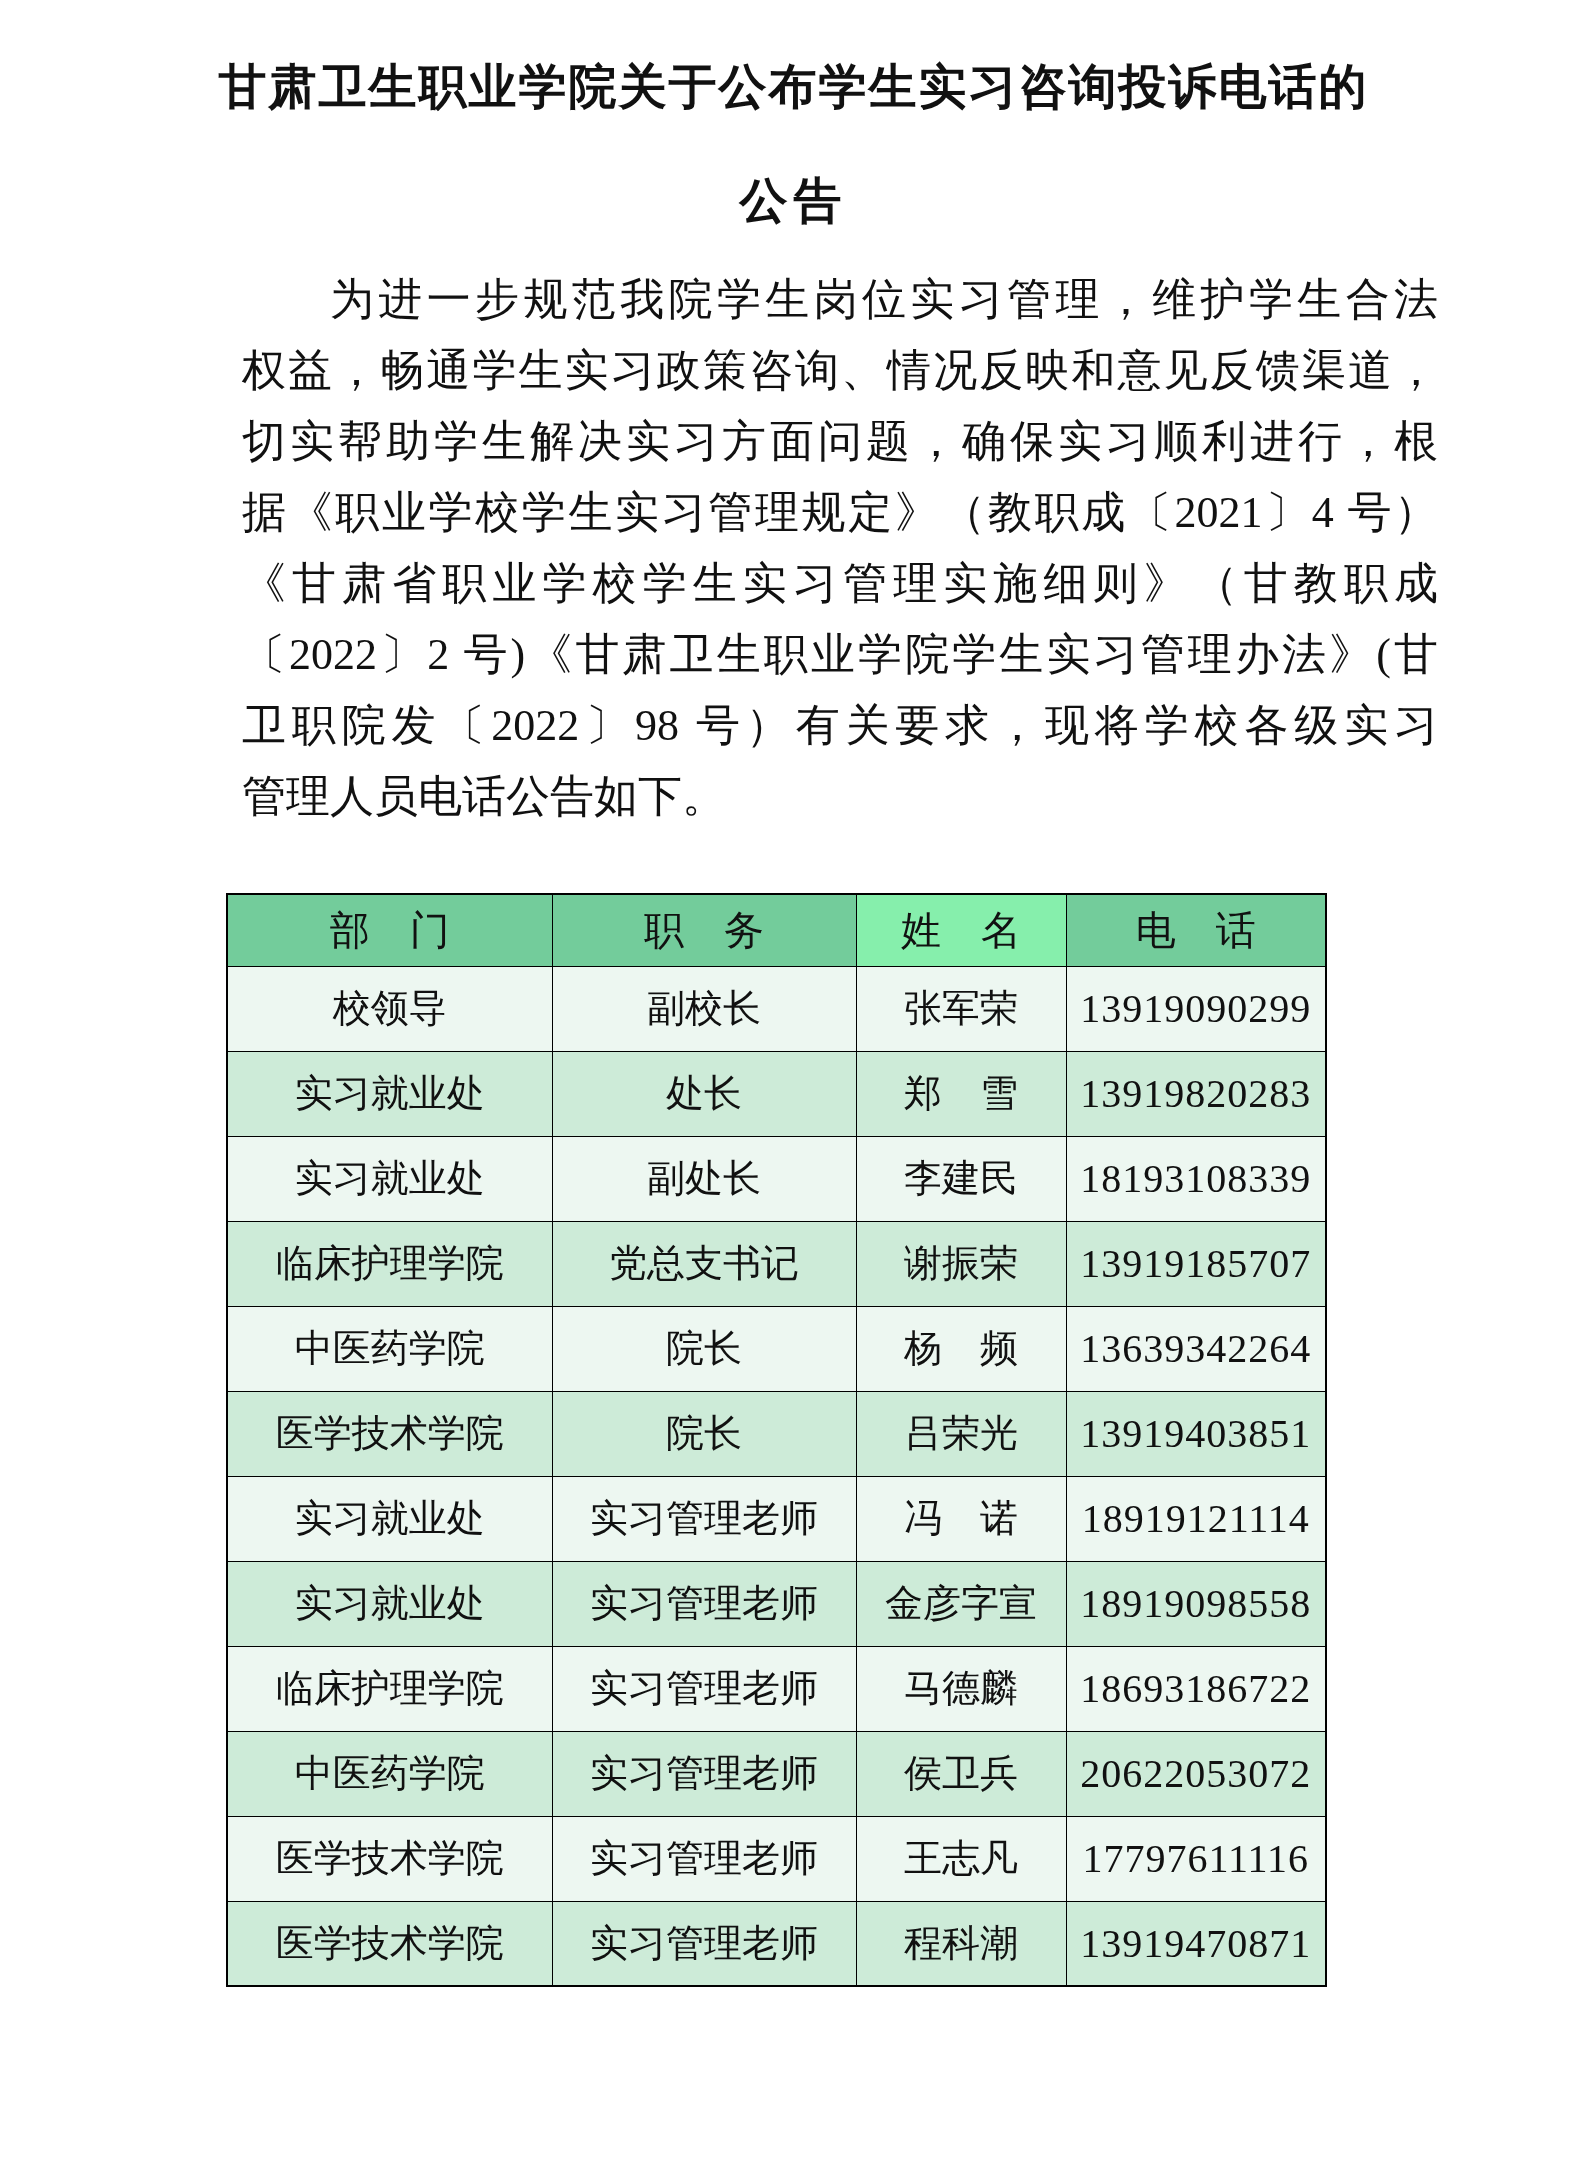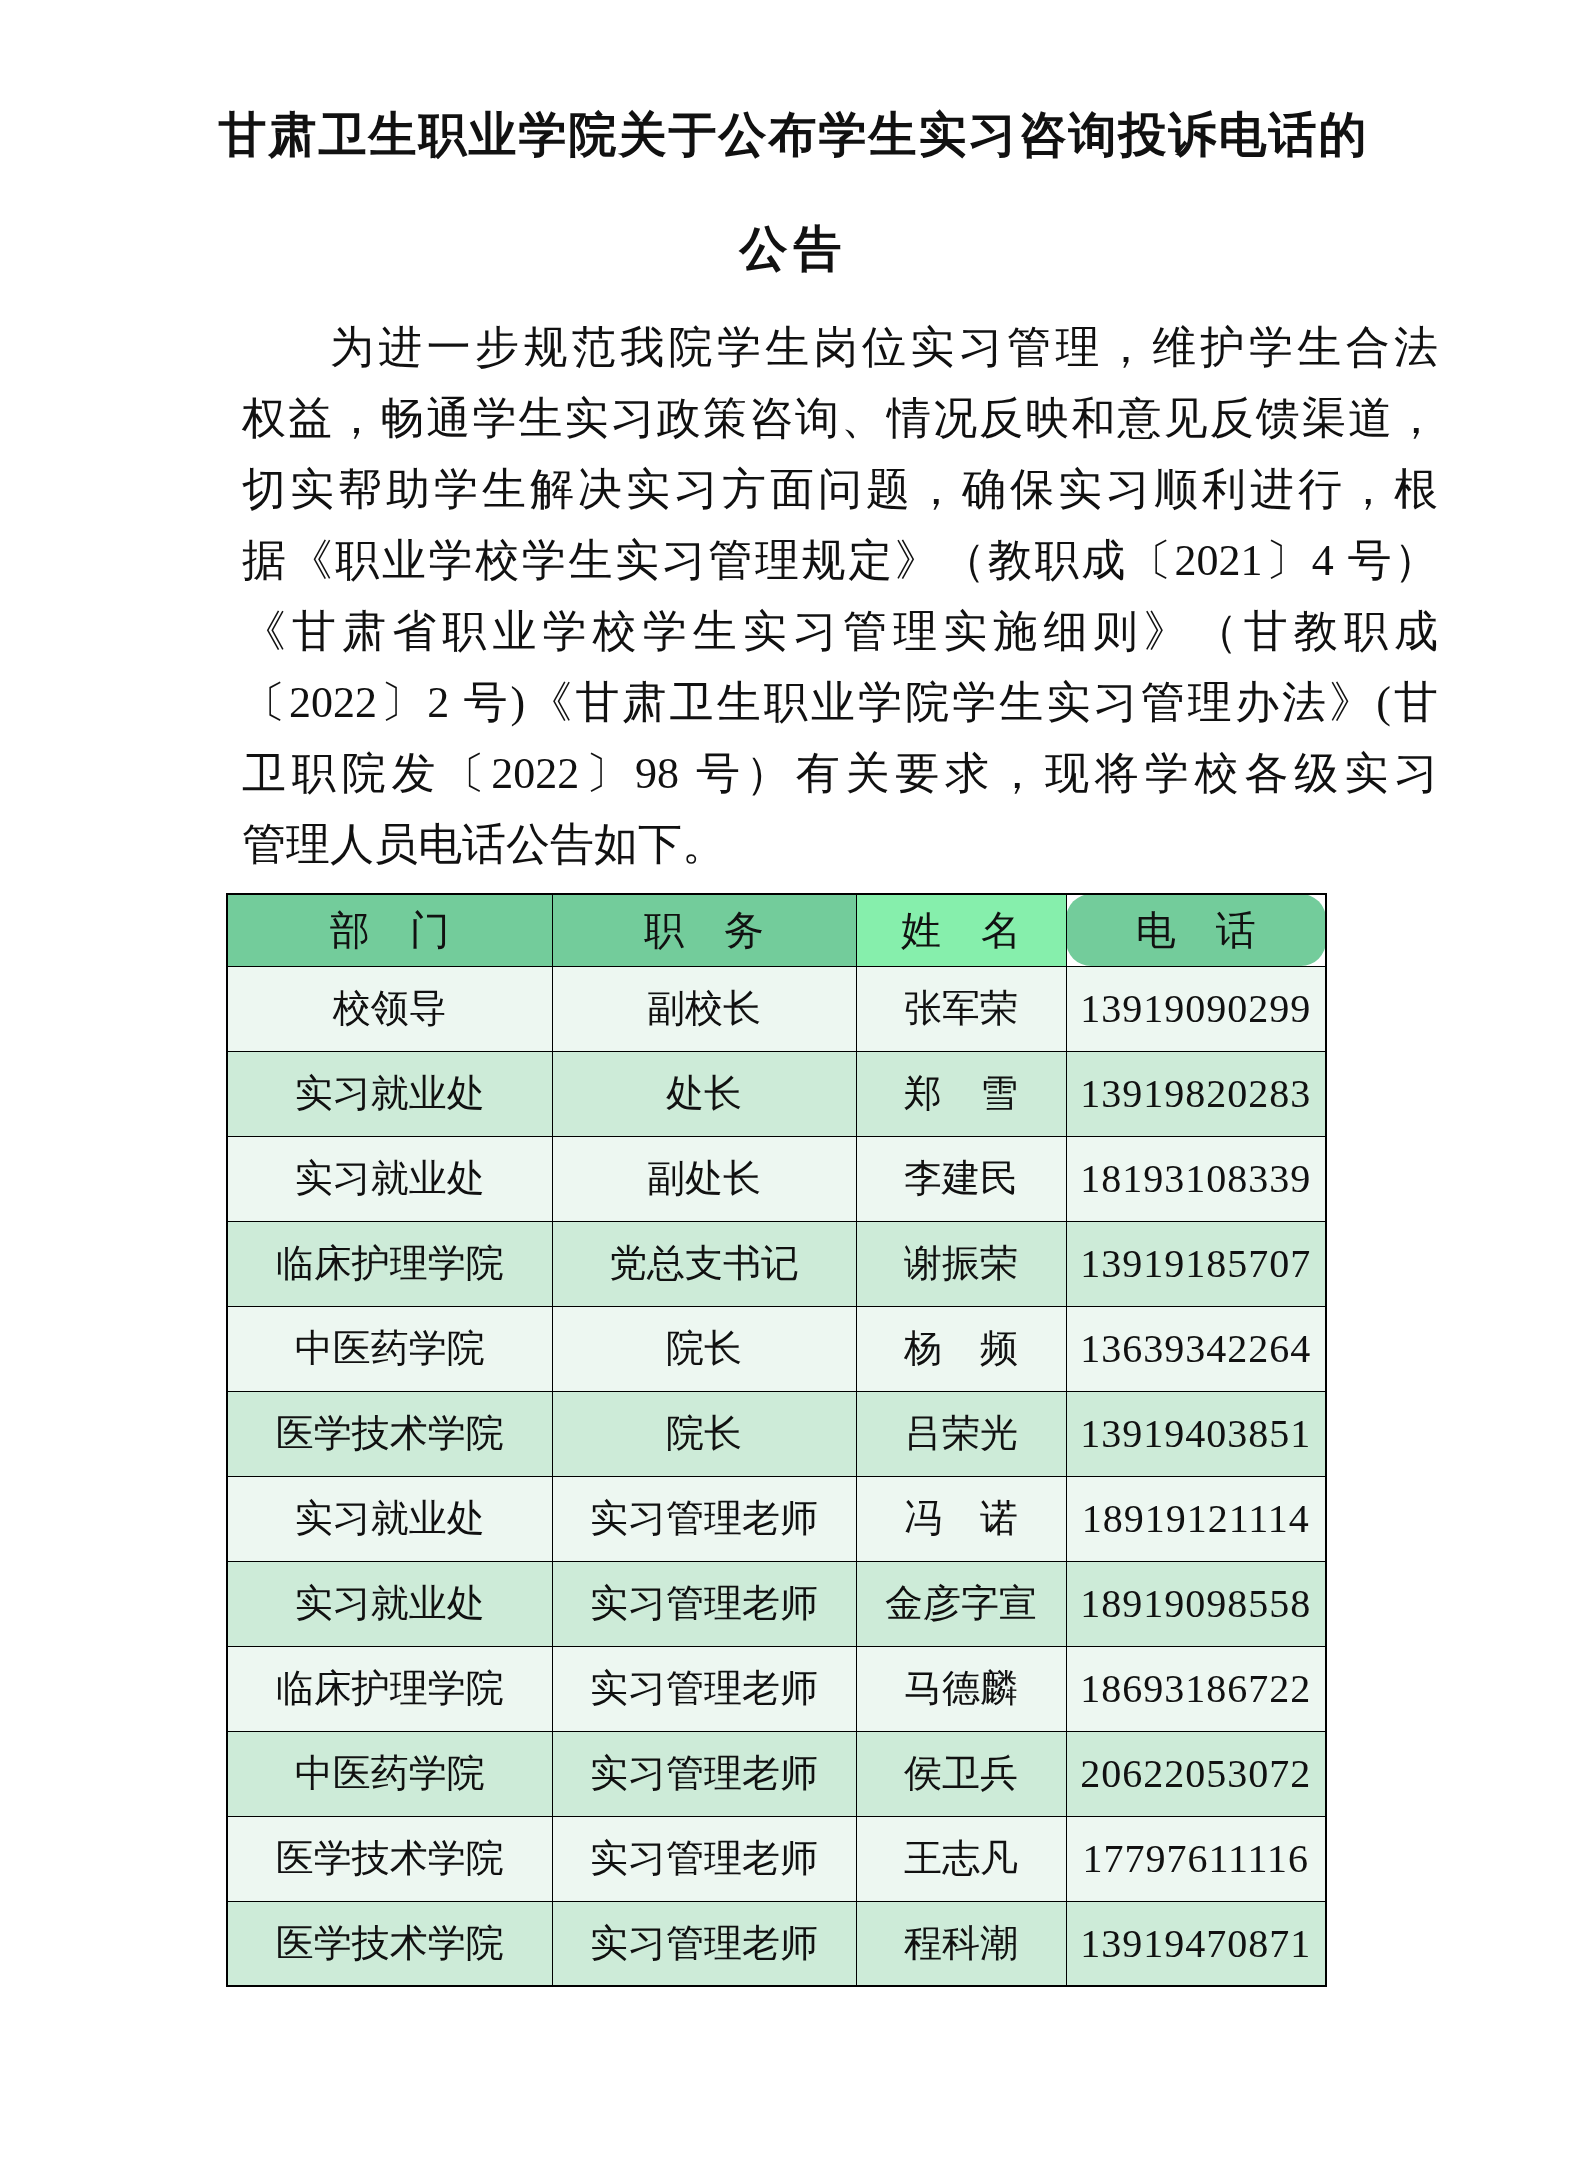--- a/index.html
+++ b/index.html
@@ -7,21 +7,21 @@
   .page {
     position: relative;
     width: 1587px;
     height: 2161px;
     background: #ffffff;
     font-family: "Liberation Serif", "DejaVu Serif", serif;
     color: #111111;
     overflow: hidden;
   }
   .doc-title {
-    padding-top: 104px;
+    padding-top: 56px;
     text-align: center;
     font-size: 48px;
     font-weight: bold;
     line-height: 62px;
     letter-spacing: 2px;
   }
   .doc-title .title-line2 {
     margin-top: 52px;
     letter-spacing: 6px;
   }
@@ -86,21 +86,21 @@
         <col style="width: 325px;">
         <col style="width: 304px;">
         <col style="width: 210px;">
         <col style="width: 260px;">
       </colgroup>
     <thead>
       <tr>
         <th style="background: rgb(115, 204, 155);">部　门</th>
         <th style="background: rgb(115, 204, 155);">职　务</th>
         <th style="background: #86efac;">姓　名</th>
-        <th style="background: rgb(115, 204, 155); border-radius: 25px;">电　话</th>
+        <th style="background: rgb(115, 204, 155);">电　话</th>
       </tr>
     </thead>
     <tbody>
         <tr style="background: rgb(237, 247, 241);">
           <td>校领导</td>
           <td>副校长</td>
           <td>张军荣</td>
           <td class="phone-cell">13919090299</td>
         </tr>
         <tr style="background: rgb(205, 235, 216);">

